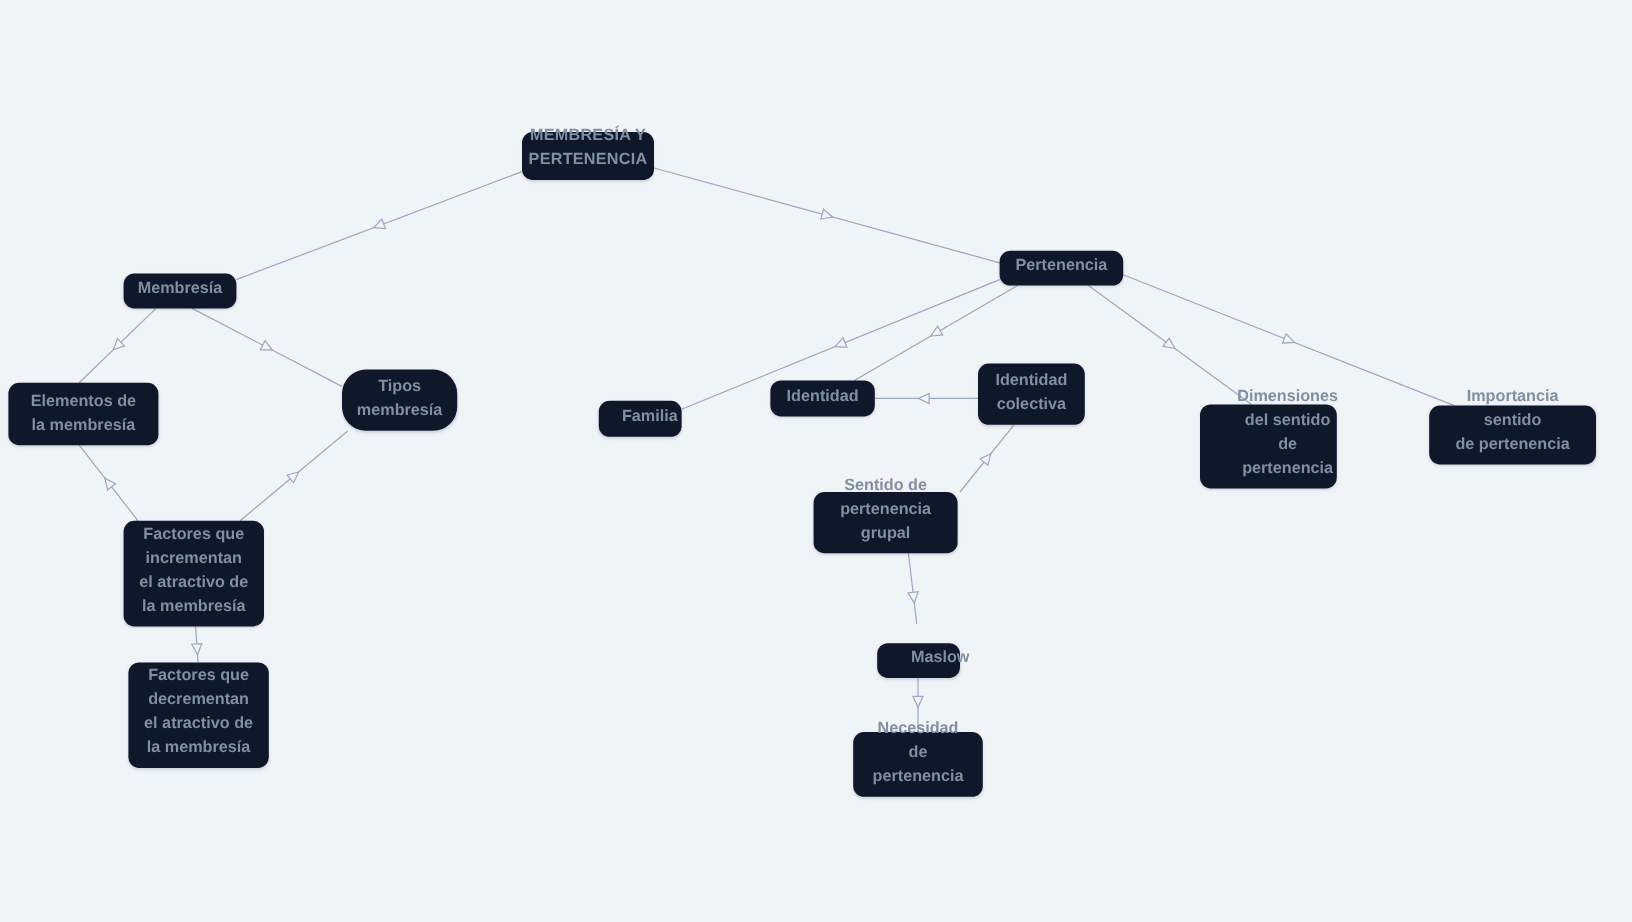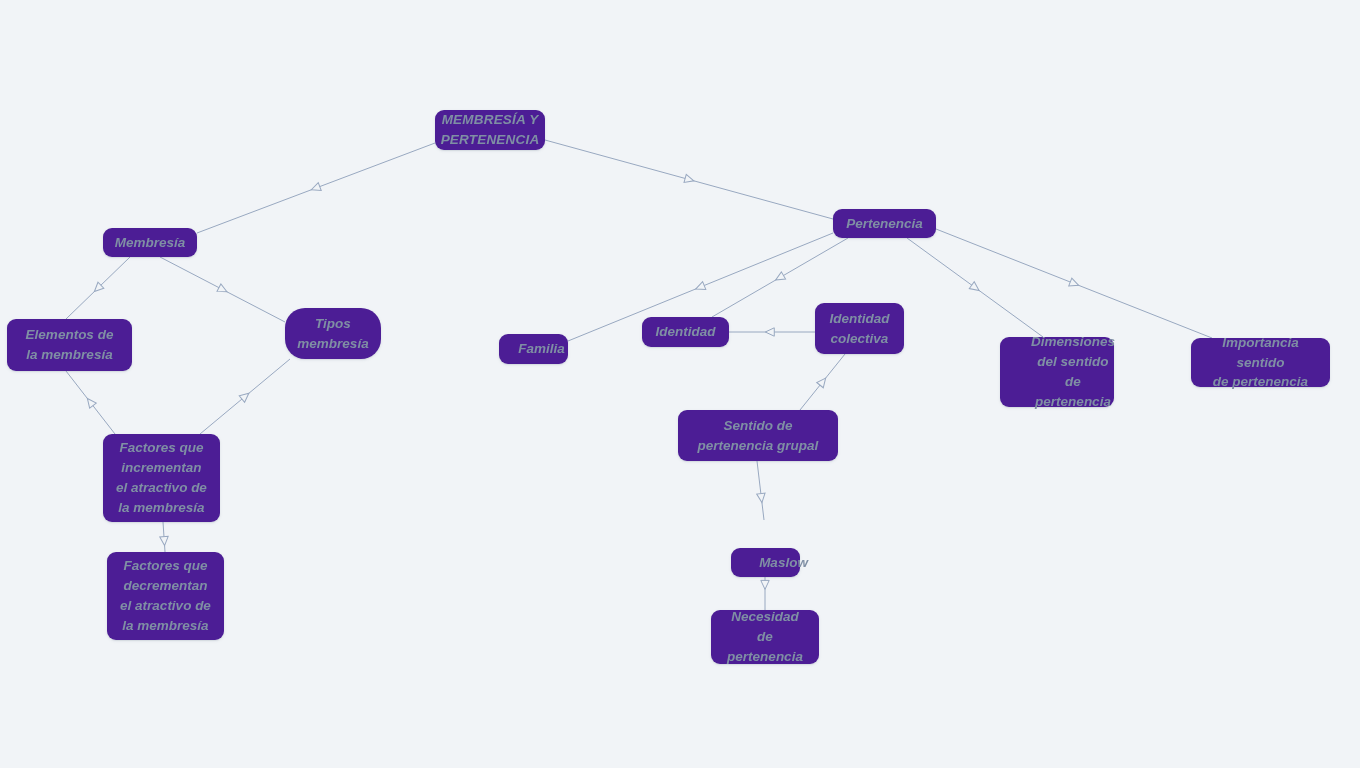--- a/index.html
+++ b/index.html
@@ -19,34 +19,33 @@
     position: absolute;
     left: 0;
     top: 0;
     width: 1360px;
     height: 768px;
     pointer-events: none;
   }
   .node {
     position: absolute;
     box-sizing: border-box;
-    background: #4c1d95;
+    background: #0f172a;
     border-radius: 9px;
     color: #7f8fa4;
     font-weight: bold;
     font-size: 13.5px;
     line-height: 1.48;
     text-align: center;
     display: flex;
-    align-items: center;
+    align-items: flex-end;
     justify-content: center;
     padding: 7px 12px;
     box-shadow: 0 1px 3px rgba(110,125,145,0.16), 0 1px 1px rgba(110,125,145,0.10);
     white-space: pre-line;
-    font-style: italic;
   }
   .node.root {
     font-size: 13.5px;
     letter-spacing: 0.2px;
   }
 </style>
 </head>
 <body>
 
 <div id="canvas">
@@ -126,23 +125,23 @@
 el atractivo de
 la membresía</span></div>
       <div class="node" style="left: 107px; top: 552px; width: 117px; height: 88px;"><span>Factores que
 decrementan
 el atractivo de
 la membresía</span></div>
       <div class="node" style="left: 499px; top: 334px; width: 69px; height: 30px; padding-left: 28px;"><span>Familia</span></div>
       <div class="node" style="left: 642px; top: 317px; width: 87px; height: 30px;"><span>Identidad</span></div>
       <div class="node" style="left: 815px; top: 303px; width: 89px; height: 51px;"><span>Identidad
 colectiva</span></div>
-      <div class="node" style="left: 678px; top: 410px; width: 160px; height: 51px;"><span>Sentido de
+      <div class="node" style="left: 678px; top: 410px; width: 120px; height: 51px;"><span>Sentido de
 pertenencia grupal</span></div>
-      <div class="node" style="left: 731px; top: 548px; width: 69px; height: 29px; padding-left: 48px;"><span>Maslow</span></div>
+      <div class="node" style="left: 731px; top: 536px; width: 69px; height: 29px; padding-left: 48px;"><span>Maslow</span></div>
       <div class="node" style="left: 711px; top: 610px; width: 108px; height: 54px;"><span>Necesidad de
 pertenencia</span></div>
       <div class="node" style="left: 1000px; top: 337px; width: 114px; height: 70px; padding-left: 44px;"><span>Dimensiones
 del sentido de
 pertenencia</span></div>
       <div class="node" style="left: 1191px; top: 338px; width: 139px; height: 49px;"><span>Importancia sentido
 de pertenencia</span></div>
     </div>
 </div>
 

